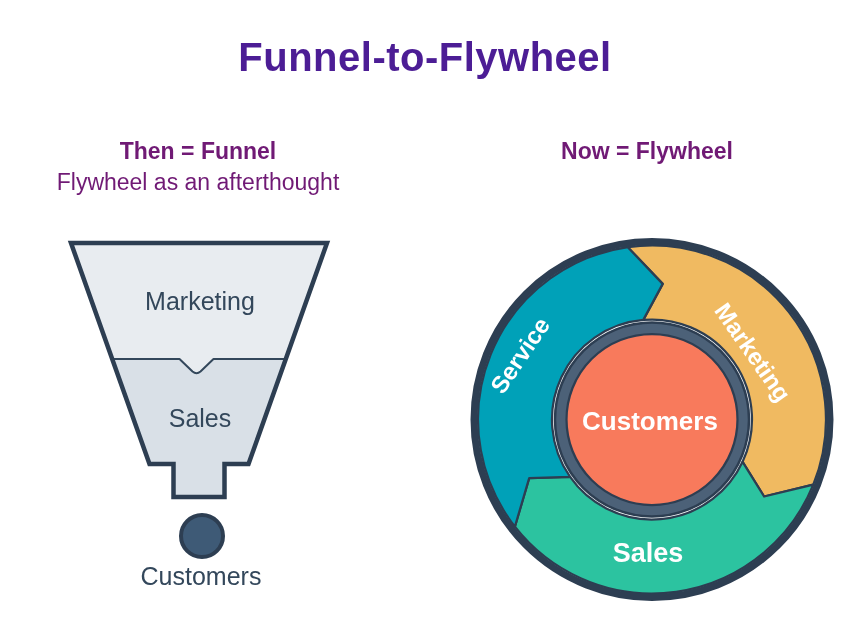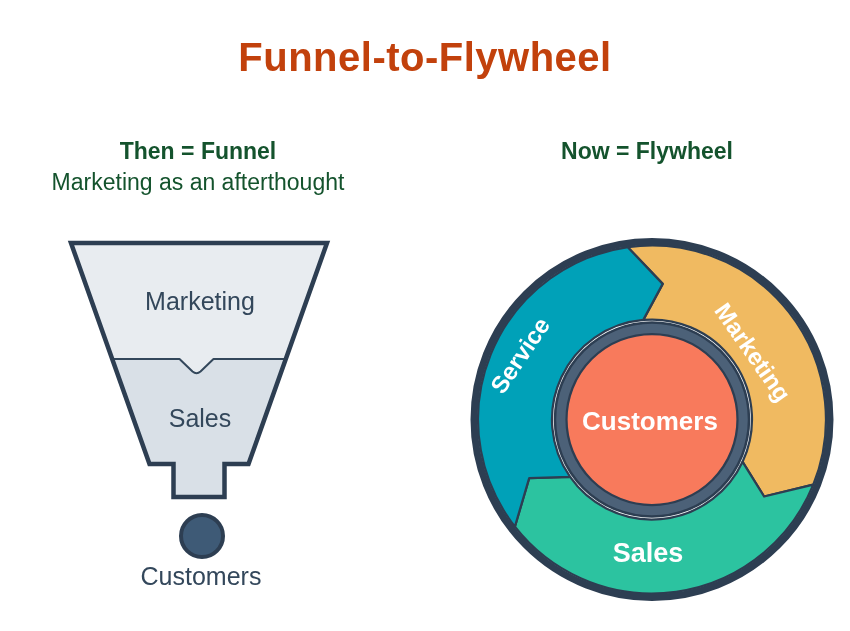--- a/index.html
+++ b/index.html
@@ -12,29 +12,29 @@
     font-family: "Liberation Sans", sans-serif;
   }
   .page-title {
     position: absolute;
     top: 36px; left: 0;
     width: 850px;
     text-align: center;
     font-size: 40px;
     font-weight: 700;
     letter-spacing: 0.5px;
-    color: #c2410c;
+    color: #4c1d95;
     line-height: 42px;
   }
   .panel-heading {
     position: absolute;
     top: 136px;
     width: 360px;
     text-align: center;
-    color: #14532d;
+    color: #701a75;
   }
   .panel-heading .line1 {
     font-size: 23px;
     font-weight: 700;
     line-height: 31px;
   }
   .panel-heading .line2 {
     font-size: 23px;
     font-weight: 400;
     line-height: 31px;
@@ -72,21 +72,21 @@
 </style>
 </head>
 <body>
 
 <div id="stage">
 
   <div class="page-title">Funnel-to-Flywheel</div>
 
   <div class="panel-heading" id="funnel-heading">
     <div class="line1">Then = Funnel</div>
-    <div class="line2">Marketing as an afterthought</div>
+    <div class="line2">Flywheel as an afterthought</div>
   </div>
 
   <div class="panel-heading" id="flywheel-heading">
     <div class="line1">Now = Flywheel</div>
   </div>
 
   <svg width="850" height="631" viewBox="0 0 850 631">
 
     <path d="M71 243 L327 243 L248.5 464 L224.5 464 L224.5 497 L173.5 497 L173.5 464 L149.5 464 Z" fill="#d9e0e7"></path>
     <path d="M71 243 L327 243 L285.8 359 L213.5 359 L200.5 371.5 Q196.5 375 192.5 371.5 L179.5 359 L112.2 359 Z" fill="#e8ecf0"></path>

